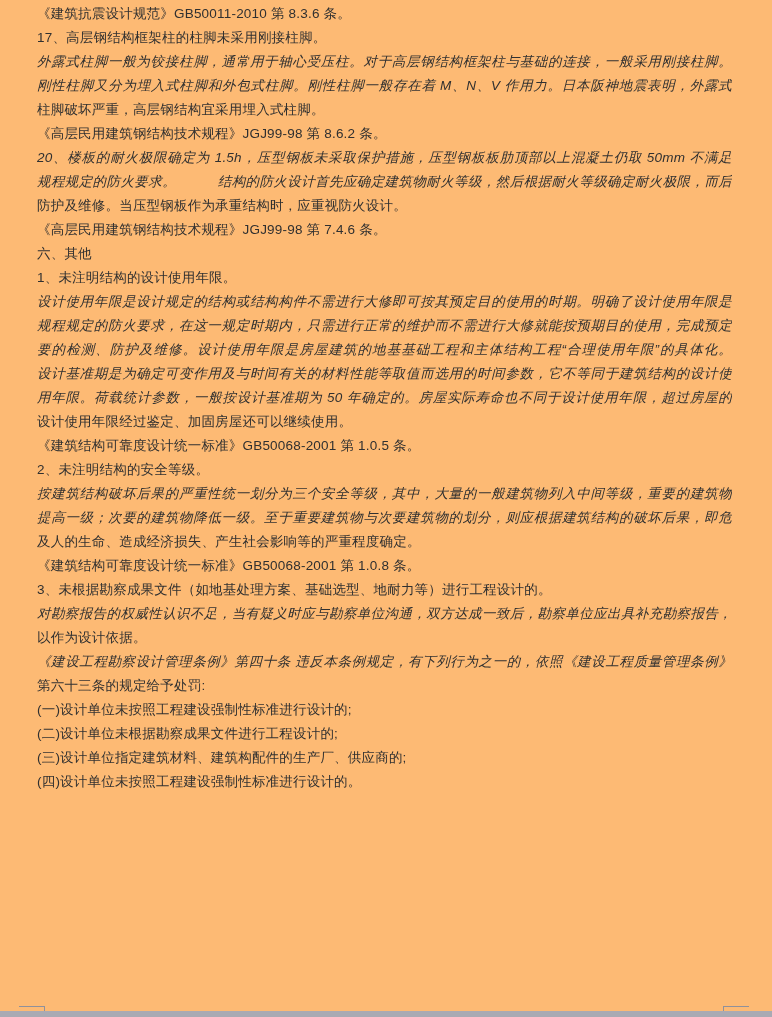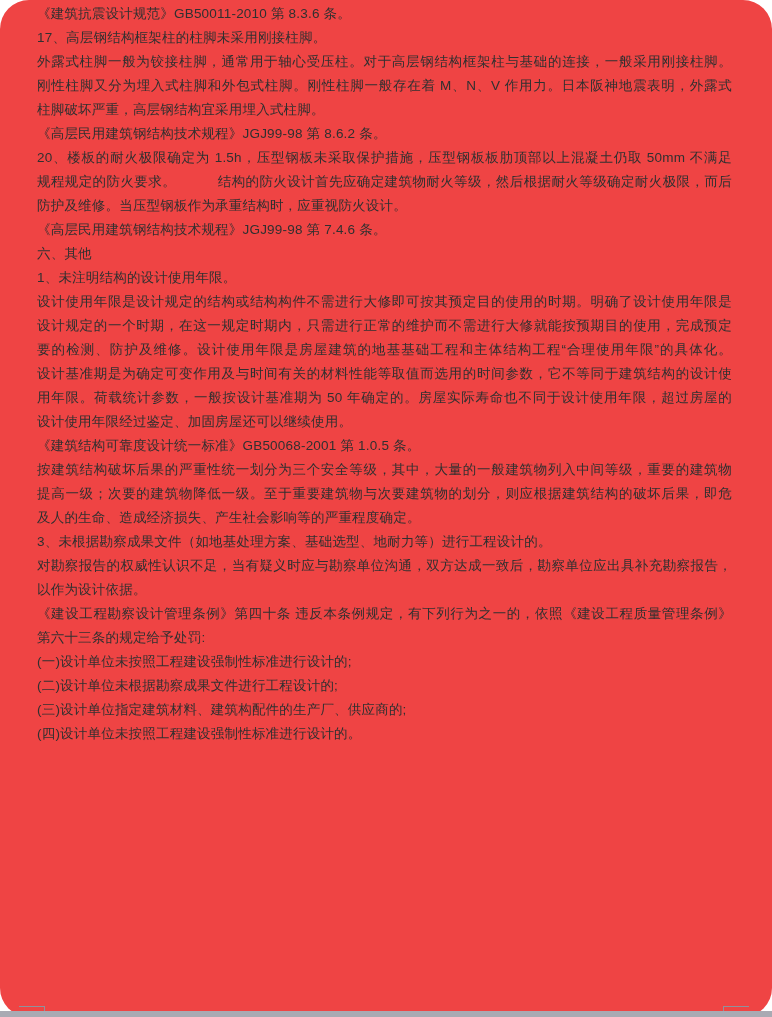--- a/index.html
+++ b/index.html
@@ -31,20 +31,21 @@
     height: 24px;
     line-height: 24px;
     overflow: hidden;
     white-space: nowrap;
     text-align: left;
   }
   .line.jfull {
     white-space: normal;
     text-align: justify;
     text-align-last: justify;
+    font-style: italic;
   }
   .margin-mark {
     position: absolute;
     top: 1006px;
     width: 25px;
     height: 5px;
   }
   .margin-mark.left {
     left: 19px;
     border-top: 1px solid #90919b;
@@ -60,44 +61,46 @@
     left: 0;
     top: 1011px;
     width: 772px;
     height: 6px;
     background: #a9aab3;
   }
 </style>
 </head>
 <body>
 
-<div class="doc-page" style="background: #ef4444; border-radius: 29px;">
+<div class="doc-page" style="background: #fdba74;">
   <div class="doc-text" style="color: rgb(48, 48, 48);">
       <div class="line">《建筑抗震设计规范》GB50011-2010 第 8.3.6 条。</div>
       <div class="line">17、高层钢结构框架柱的柱脚未采用刚接柱脚。</div>
       <div class="line jfull">外露式柱脚一般为铰接柱脚，通常用于轴心受压柱。对于高层钢结构框架柱与基础的连接，一般采用刚接柱脚。</div>
       <div class="line jfull">刚性柱脚又分为埋入式柱脚和外包式柱脚。刚性柱脚一般存在着 M、N、V 作用力。日本阪神地震表明，外露式</div>
       <div class="line">柱脚破坏严重，高层钢结构宜采用埋入式柱脚。</div>
       <div class="line">《高层民用建筑钢结构技术规程》JGJ99-98 第 8.6.2 条。</div>
       <div class="line jfull">20、楼板的耐火极限确定为 1.5h，压型钢板未采取保护措施，压型钢板板肋顶部以上混凝土仍取 50mm 不满足</div>
       <div class="line jfull">规程规定的防火要求。　　　结构的防火设计首先应确定建筑物耐火等级，然后根据耐火等级确定耐火极限，而后</div>
       <div class="line">防护及维修。当压型钢板作为承重结构时，应重视防火设计。</div>
       <div class="line">《高层民用建筑钢结构技术规程》JGJ99-98 第 7.4.6 条。</div>
       <div class="line">六、其他</div>
       <div class="line">1、未注明结构的设计使用年限。</div>
       <div class="line jfull">设计使用年限是设计规定的结构或结构构件不需进行大修即可按其预定目的使用的时期。明确了设计使用年限是</div>
-      <div class="line jfull">设计规定的一个时期，在这一规定时期内，只需进行正常的维护而不需进行大修就能按预期目的使用，完成预定</div>
+      <div class="line jfull">规程规定的防火要求，在这一规定时期内，只需进行正常的维护而不需进行大修就能按预期目的使用，完成预定</div>
       <div class="line jfull">要的检测、防护及维修。设计使用年限是房屋建筑的地基基础工程和主体结构工程“合理使用年限”的具体化。</div>
       <div class="line jfull">设计基准期是为确定可变作用及与时间有关的材料性能等取值而选用的时间参数，它不等同于建筑结构的设计使</div>
       <div class="line jfull">用年限。荷载统计参数，一般按设计基准期为 50 年确定的。房屋实际寿命也不同于设计使用年限，超过房屋的</div>
       <div class="line">设计使用年限经过鉴定、加固房屋还可以继续使用。</div>
       <div class="line">《建筑结构可靠度设计统一标准》GB50068-2001 第 1.0.5 条。</div>
+      <div class="line">2、未注明结构的安全等级。</div>
       <div class="line jfull">按建筑结构破坏后果的严重性统一划分为三个安全等级，其中，大量的一般建筑物列入中间等级，重要的建筑物</div>
       <div class="line jfull">提高一级；次要的建筑物降低一级。至于重要建筑物与次要建筑物的划分，则应根据建筑结构的破坏后果，即危</div>
       <div class="line">及人的生命、造成经济损失、产生社会影响等的严重程度确定。</div>
+      <div class="line">《建筑结构可靠度设计统一标准》GB50068-2001 第 1.0.8 条。</div>
       <div class="line">3、未根据勘察成果文件（如地基处理方案、基础选型、地耐力等）进行工程设计的。</div>
       <div class="line jfull">对勘察报告的权威性认识不足，当有疑义时应与勘察单位沟通，双方达成一致后，勘察单位应出具补充勘察报告，</div>
       <div class="line">以作为设计依据。</div>
       <div class="line jfull">《建设工程勘察设计管理条例》第四十条 违反本条例规定，有下列行为之一的，依照《建设工程质量管理条例》</div>
       <div class="line">第六十三条的规定给予处罚:</div>
       <div class="line">(一)设计单位未按照工程建设强制性标准进行设计的;</div>
       <div class="line">(二)设计单位未根据勘察成果文件进行工程设计的;</div>
       <div class="line">(三)设计单位指定建筑材料、建筑构配件的生产厂、供应商的;</div>
       <div class="line">(四)设计单位未按照工程建设强制性标准进行设计的。</div>
     </div>

